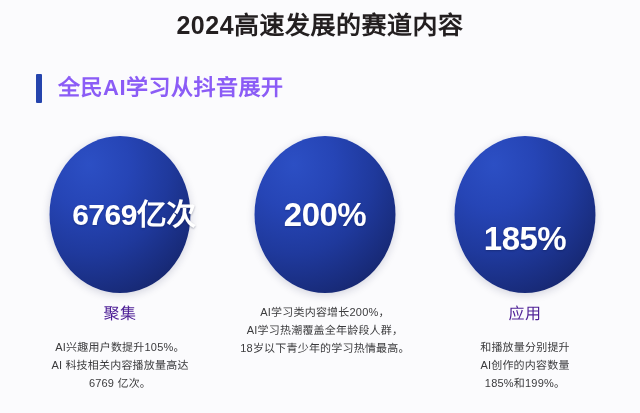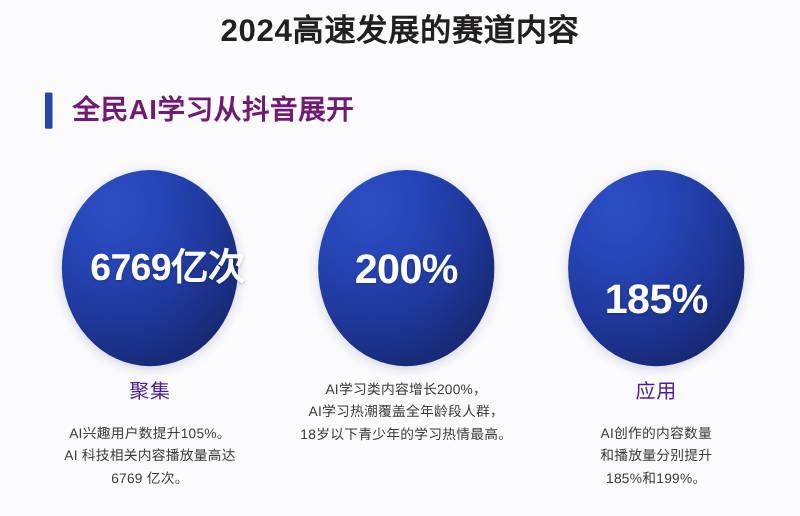--- a/index.html
+++ b/index.html
@@ -52,21 +52,21 @@
     height: 29px;
     background: #2544ad;
     flex: 0 0 auto;
     border-radius: 1px;
   }
   .subhead-text {
     margin-left: 16px;
     font-size: 22px;
     font-weight: bold;
     letter-spacing: 0.5px;
-    color: #701a75;
+    color: #8b5cf6;
     line-height: 1;
     white-space: nowrap;
   }
 
   
   .stats-row {
     position: absolute;
     left: 0;
     top: 132px;
     width: 640px;
@@ -184,21 +184,21 @@
       </div>
     </div>
 
     <div class="stat-col c2">
       <div class="bubble">
         <div class="bubble-value">185%</div>
       </div>
       <div class="caption">
         <div class="caption-label">应用</div>
         <div class="caption-body">
+          <span class="ln">和播放量分别提升</span>
           <span class="ln">AI创作的内容数量</span>
-          <span class="ln">和播放量分别提升</span>
           <span class="ln">185%和199%。</span>
         </div>
       </div>
     </div>
 
   </div>
 </div>
 
 </body></html>

